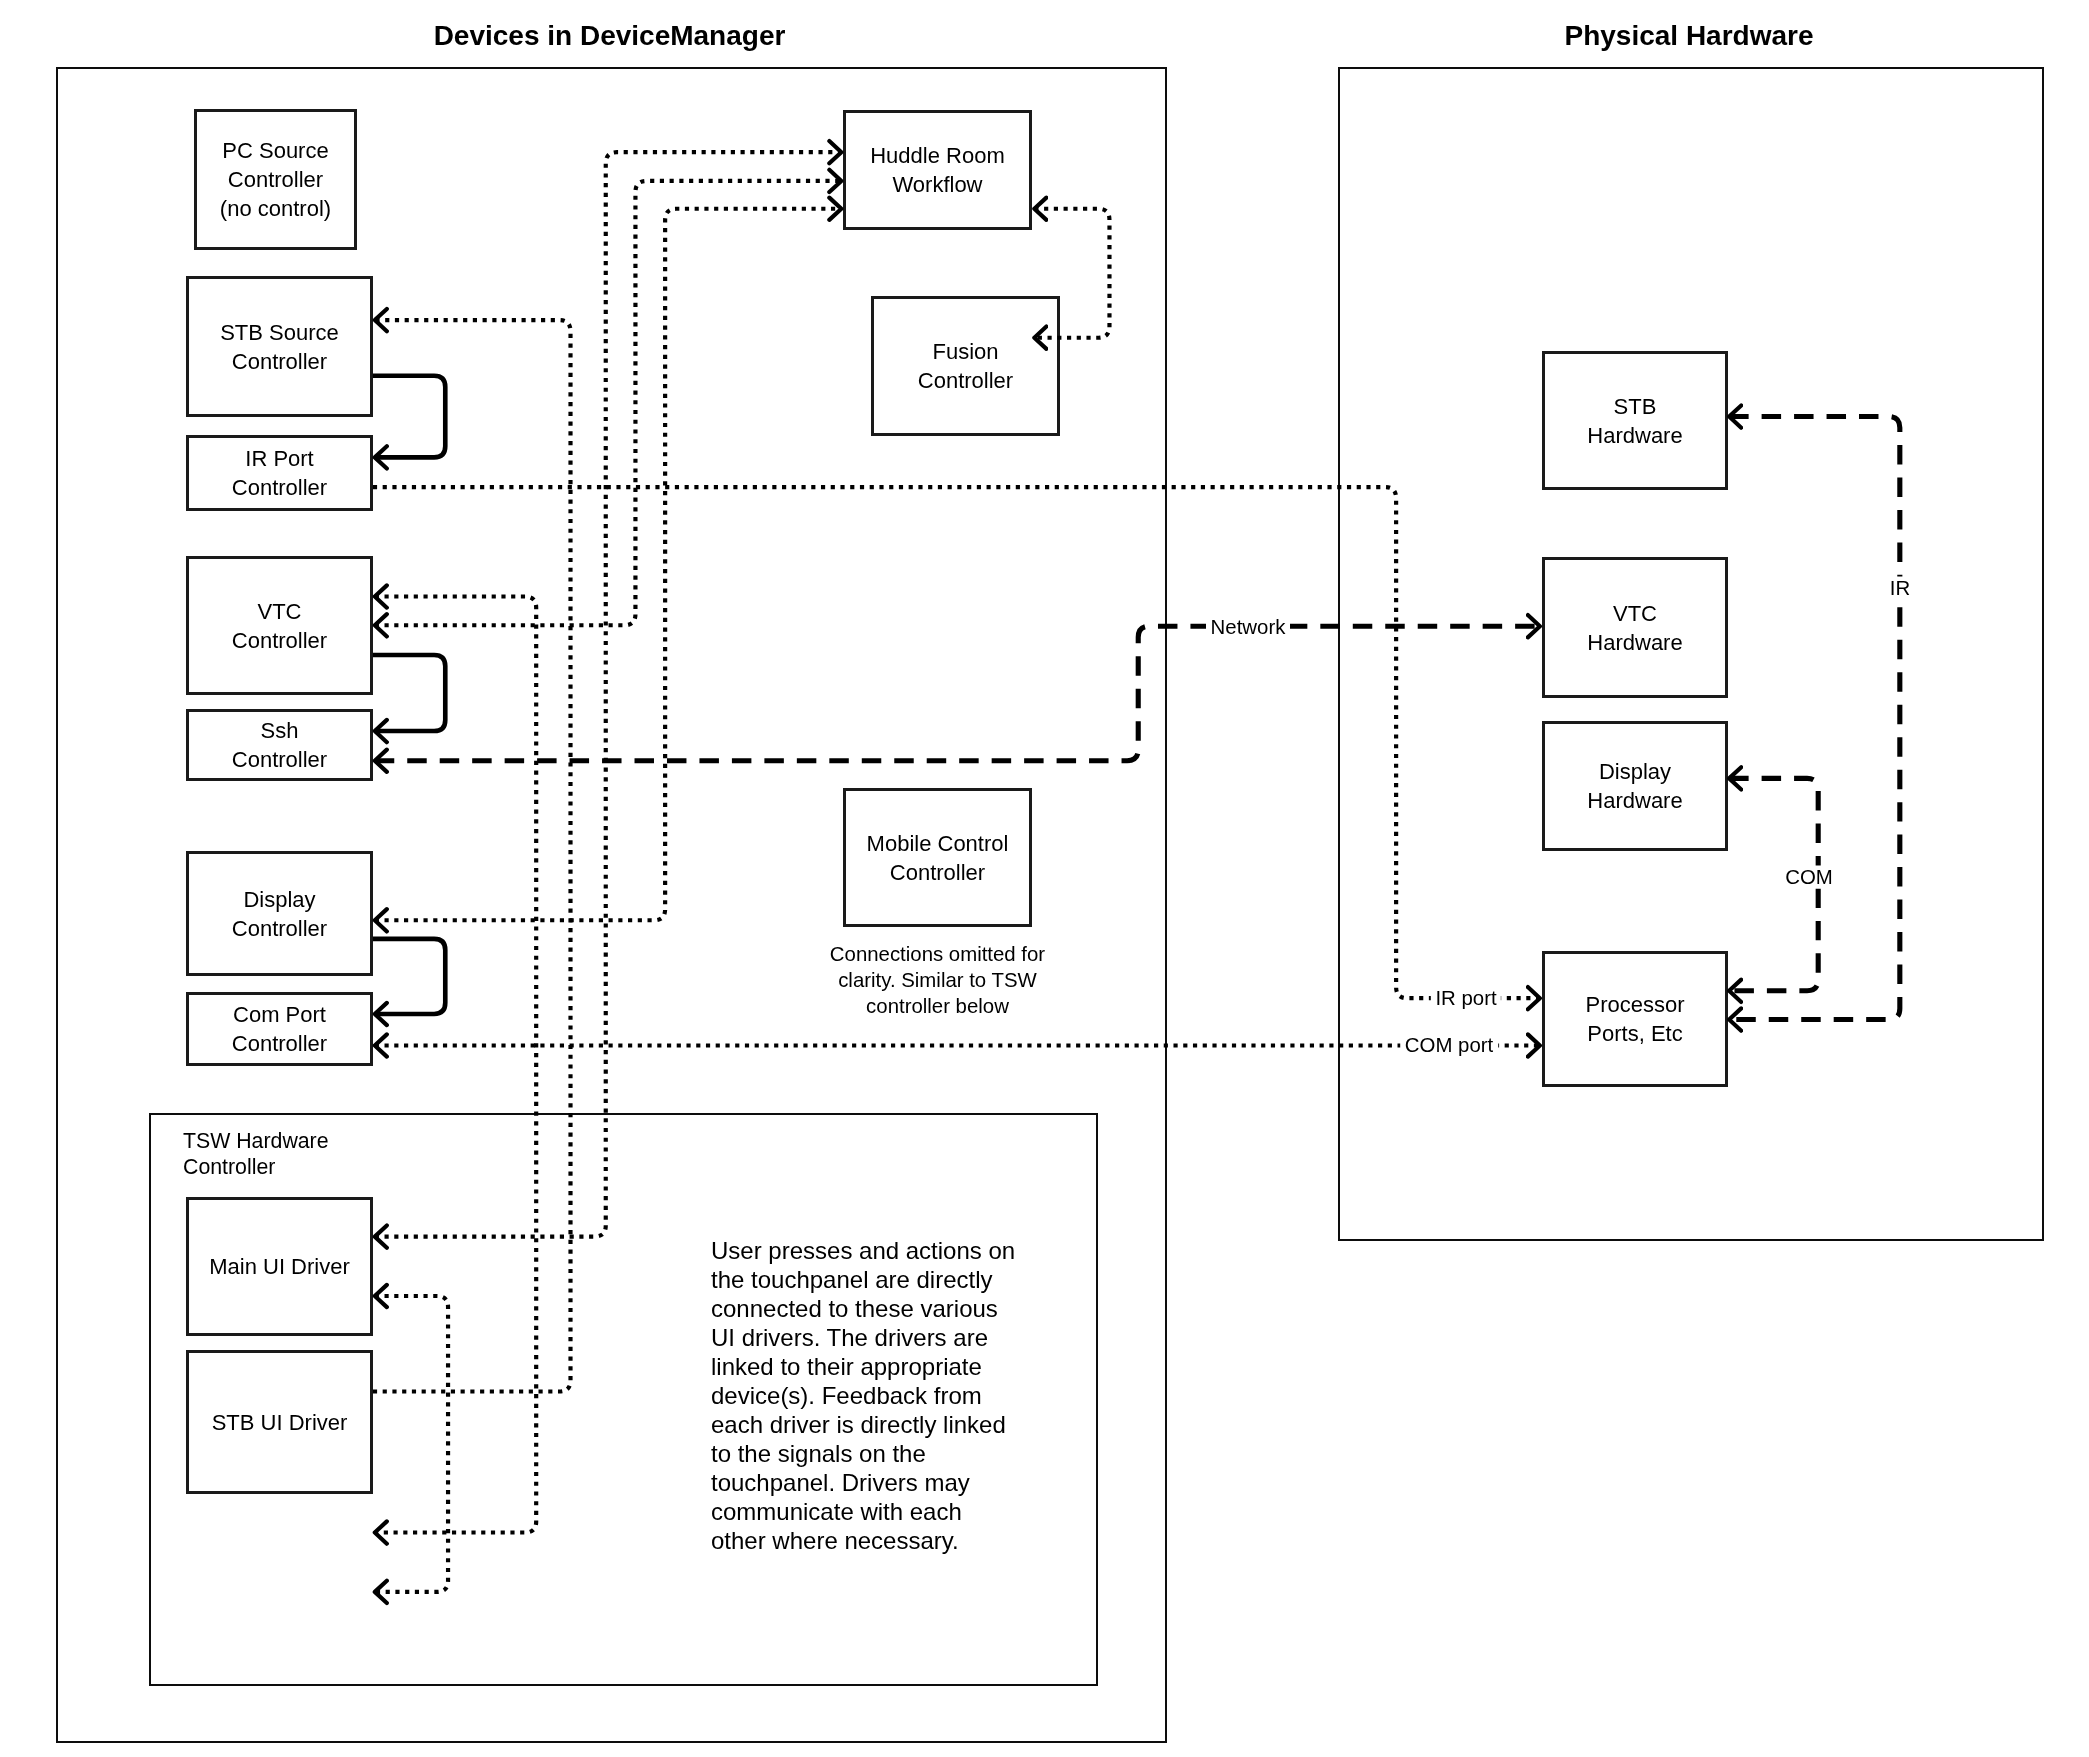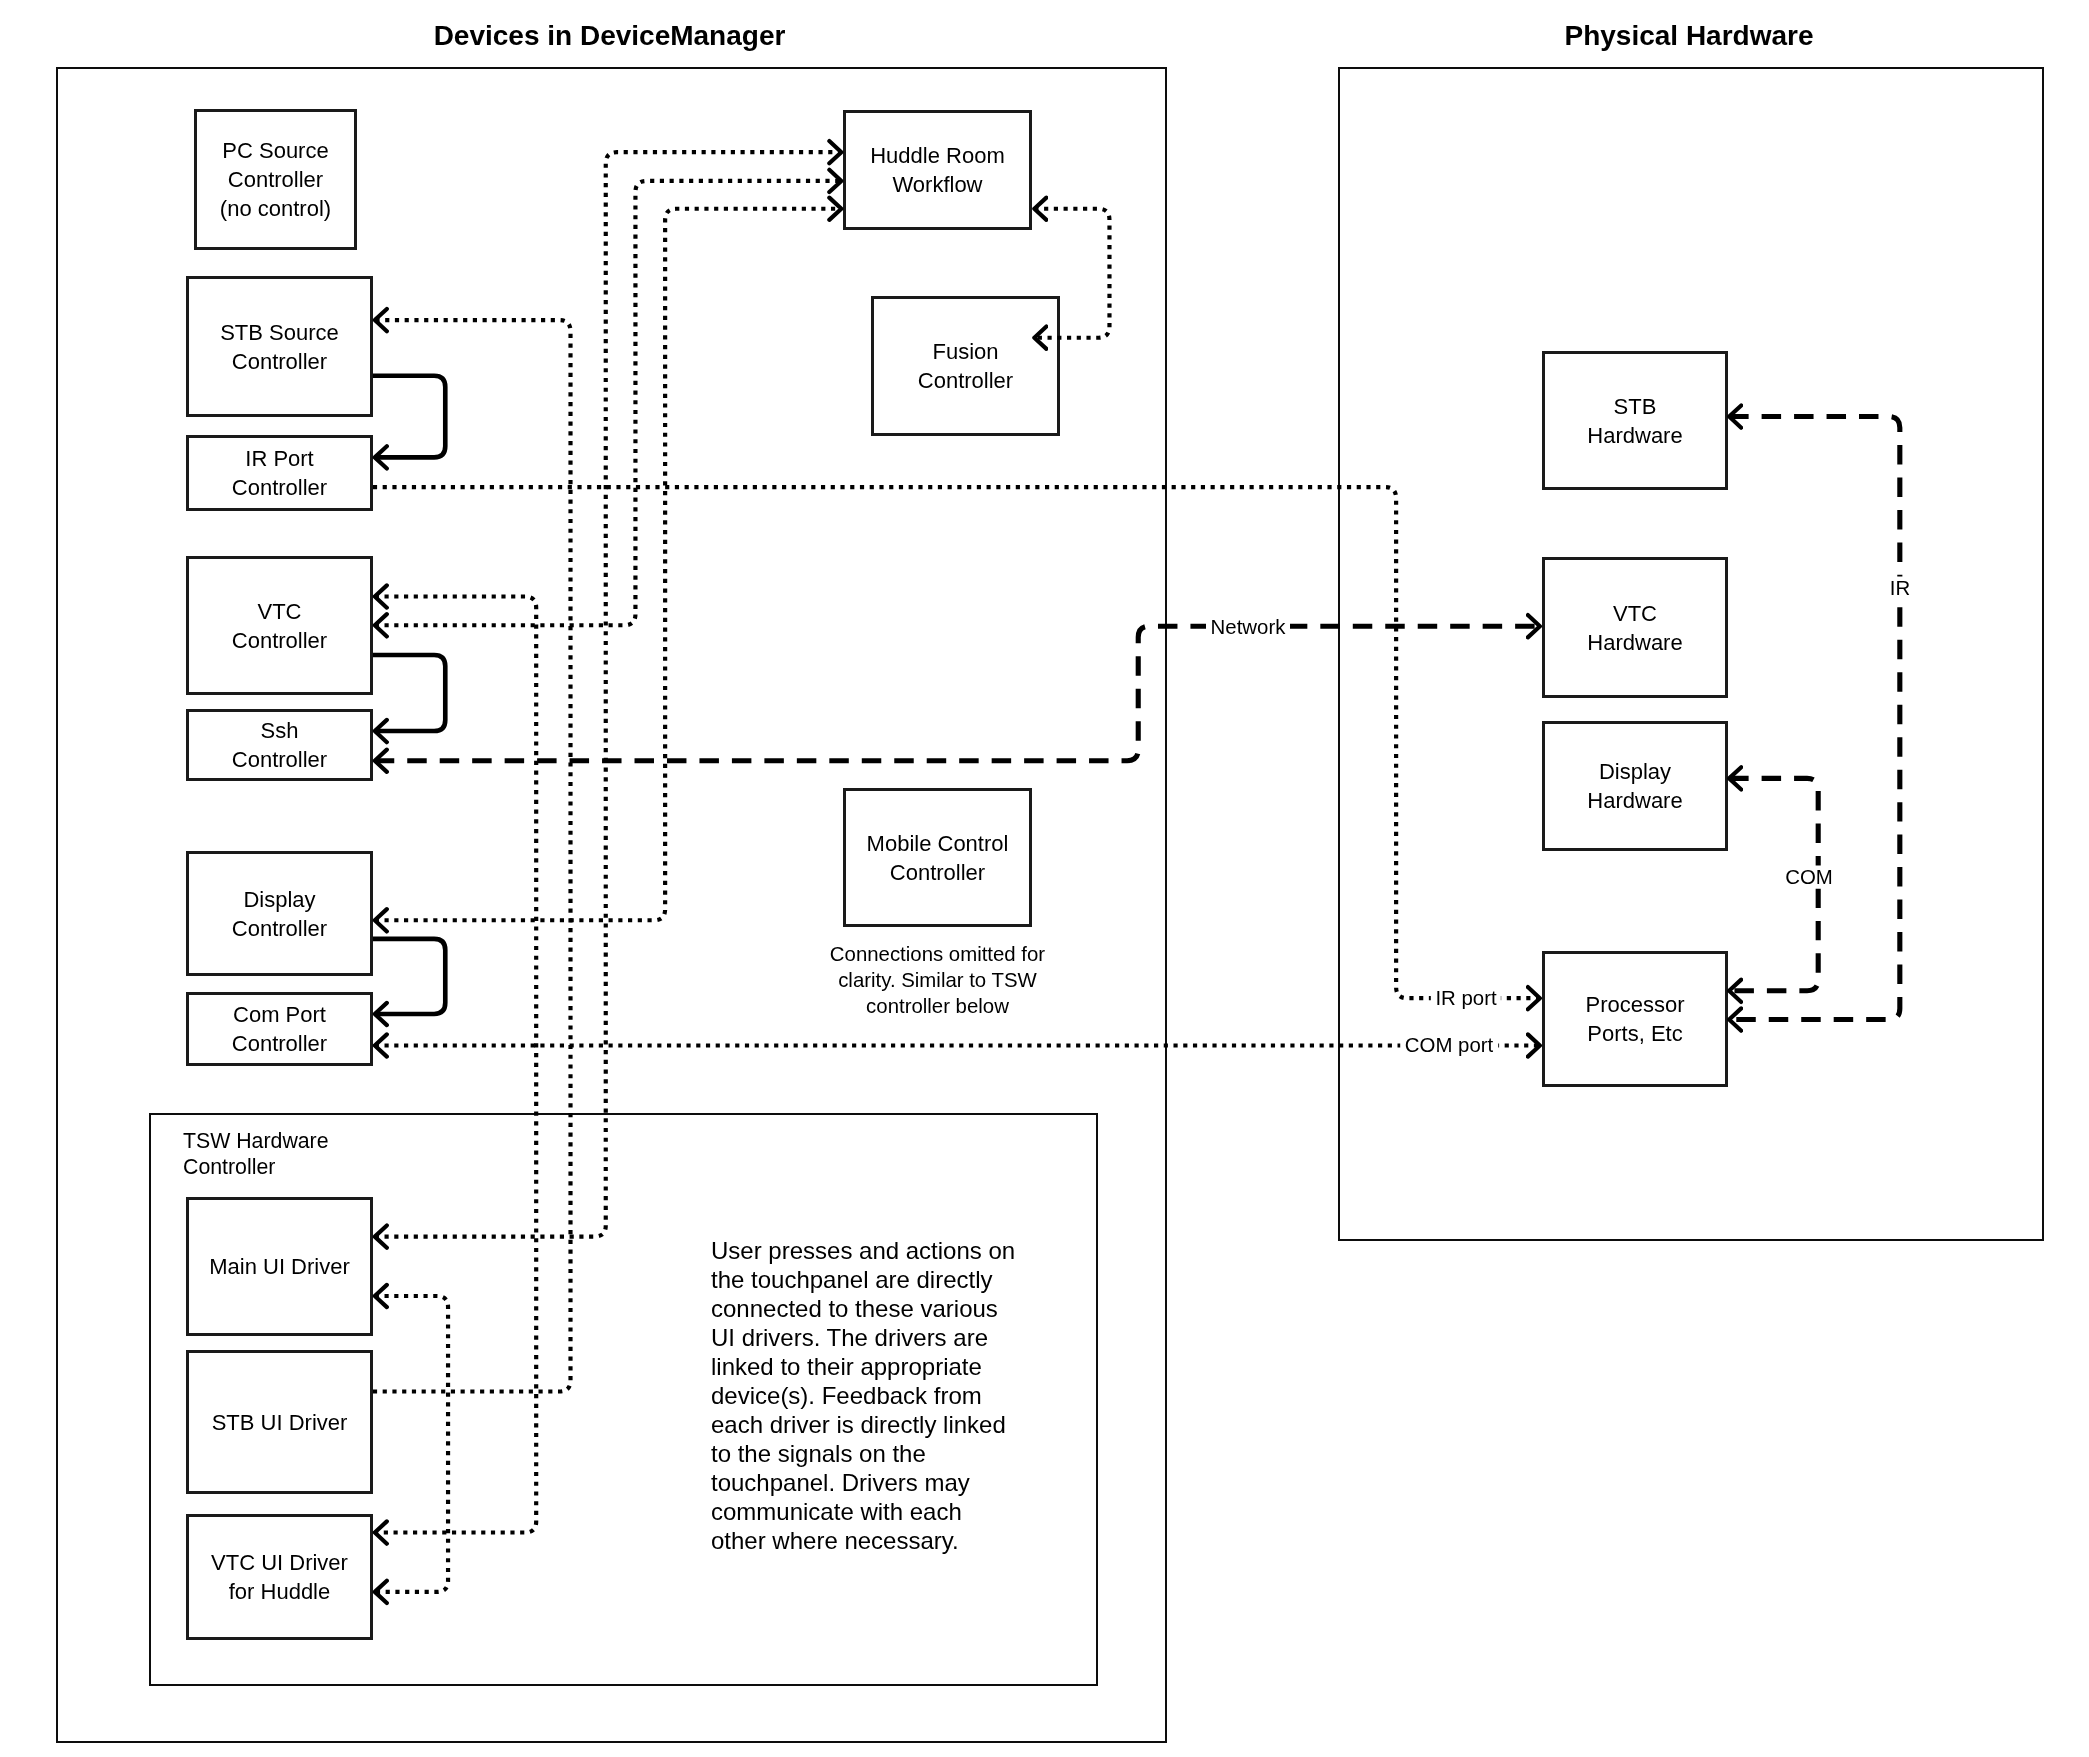--- a/index.html
+++ b/index.html
@@ -111,22 +111,20 @@
   <div class="box" style="left:843px;top:296px;width:189px;height:140px;margin-left:28px;">Fusion
 Controller</div>
   <div class="box" style="left:843px;top:788px;width:189px;height:139px;">Mobile Control
 Controller</div>
   <div class="note centered mobile-note" style="left:751px;top:941px;width:373px;">Connections omitted for
 clarity. Similar to TSW
 controller below</div>
 
   <div class="box" style="left:186px;top:1197px;width:187px;height:139px;">Main UI Driver</div>
   <div class="box" style="left:186px;top:1350px;width:187px;height:144px;">STB UI Driver</div>
-  <div class="box" style="left:186px;top:1514px;width:187px;height:126px;">VTC UI Driver
-for Huddle</div>
   <div class="note paragraph" style="left:711px;top:1236px;width:390px;">User presses and actions on
 the touchpanel are directly
 connected to these various
 UI drivers.  The drivers are
 linked to their appropriate
 device(s). Feedback from
 each driver is directly linked
 to the signals on the
 touchpanel. Drivers may
 communicate with each

